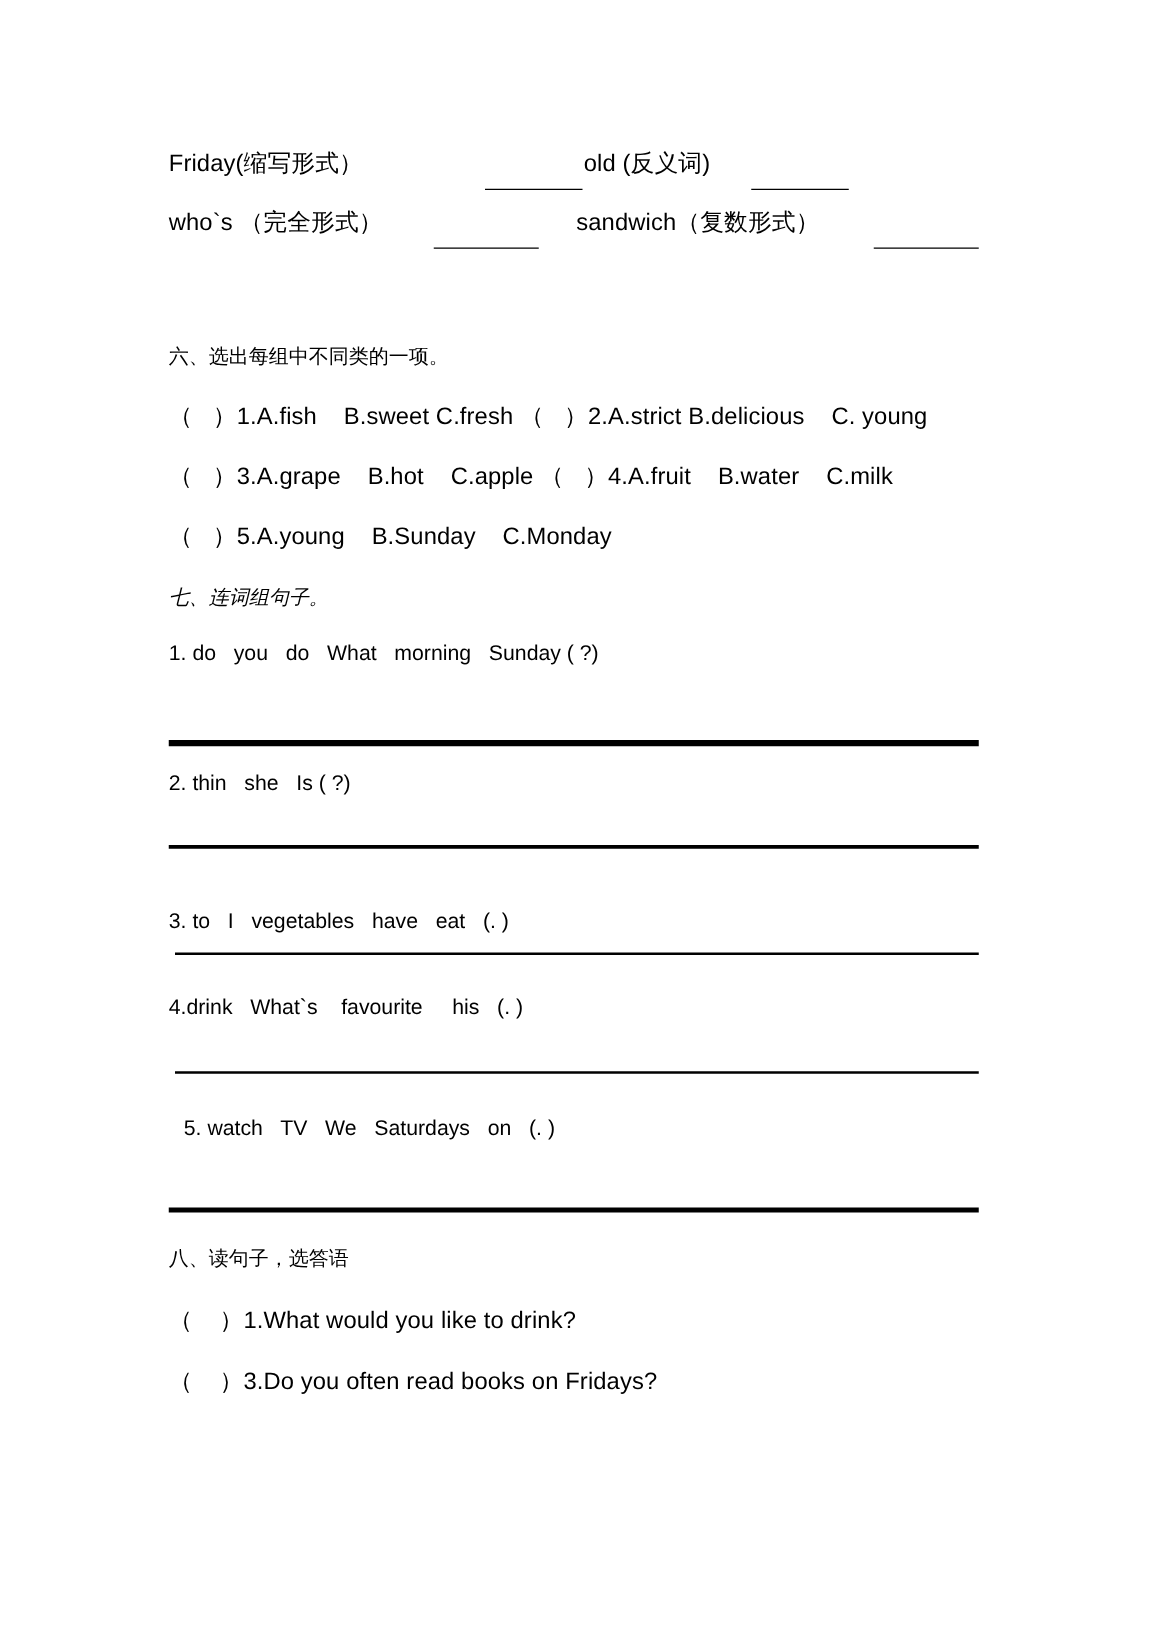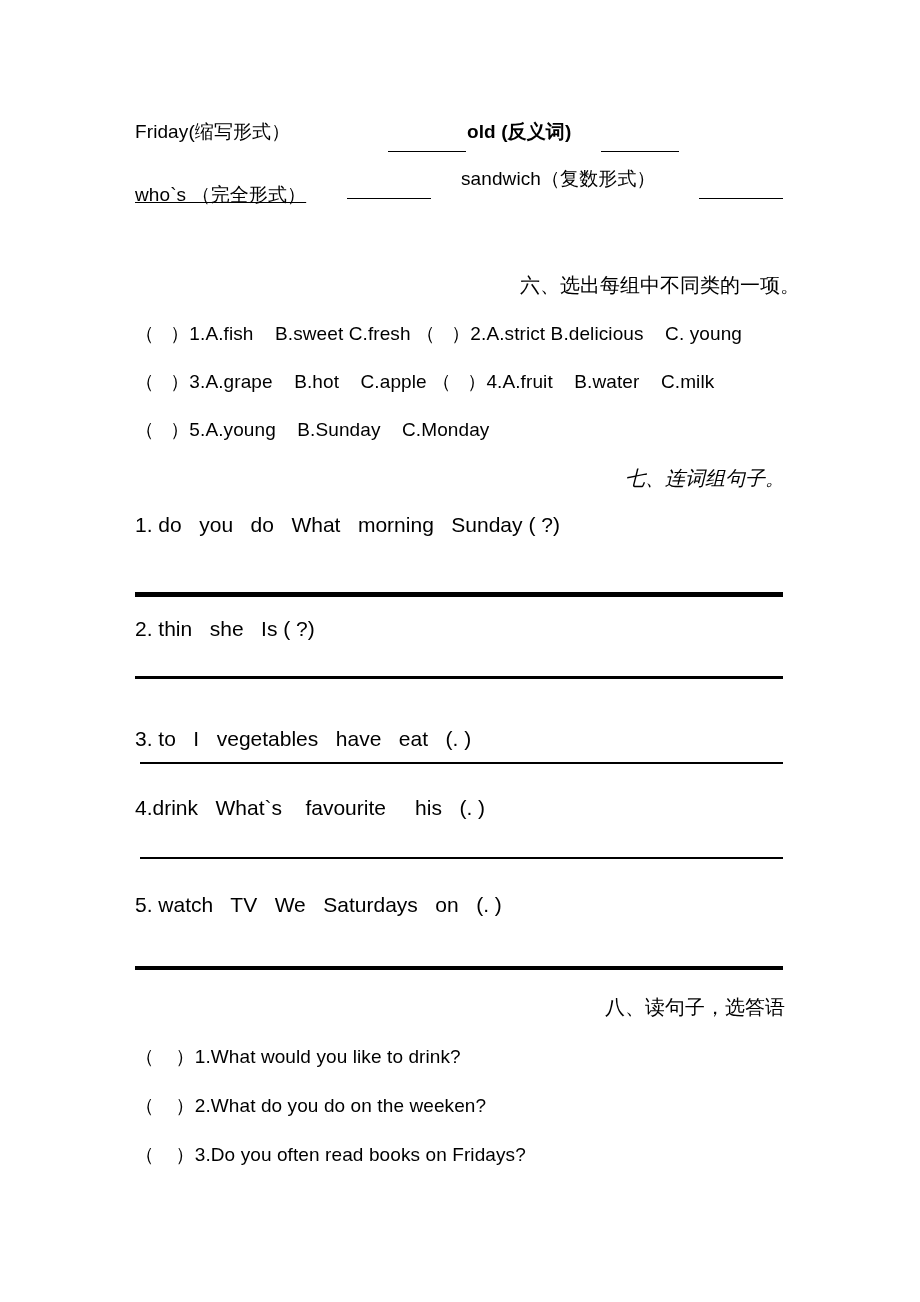--- a/index.html
+++ b/index.html
@@ -37,40 +37,39 @@
     line-height: 47px;
     white-space: pre;
     color: #000;
   }
   .row.eng {
     font-family: "Liberation Sans", sans-serif;
     letter-spacing: 0.1px;
   }
   .heading {
     font-family: "DejaVu Serif", "Liberation Serif", serif;
-    font-size: 20px;
+    font-size: 16px;
     line-height: 50px;
     white-space: pre;
-    text-align: right;
   }
 
   
   .blank {
     display: inline-block;
     border-bottom: 1.6px solid #000;
     vertical-align: baseline;
     height: 15px;
     margin-bottom: -2px;
   }
   .b-sm { width: 78px; }
   .b-md { width: 84px; }
 
   
   .wo-item {
-    font-size: 21px;
+    font-size: 17px;
     white-space: pre;
     font-family: "Liberation Sans", sans-serif;
   }
 
   .rule {
     width: 648px;
     background: #000;
   }
   .rule-xthick { height: 5px; }
   .rule-thick  { height: 4px; }
@@ -85,26 +84,26 @@
 
 <div class="page">
   <div class="content">
 
     <div class="abs" style="top:0px; left:0px; width:650px;">
 
       <div style="position:relative; height:47px;">
         <span class="row eng" style="position:absolute; left:0px; top:0px;">Friday(缩写形式）</span>
         <span class="blank b-sm" style="position:absolute; left:253px; top:28px;"></span>
 
-        <span class="row eng" style="position:absolute; left:332px; top:0px;font-weight:bold;">old (反义词)</span>
+        <span class="row eng" style="position:absolute; left:332px; top:0px;">old (反义词)</span>
         <span class="blank b-sm" style="position:absolute; left:466px; top:28px;"></span>
       </div>
 
       <div style="position:relative; height:47px;">
-        <span class="row eng" style="position:absolute; left:0px; top:16px;text-decoration:underline;">who`s （完全形式）</span>
+        <span class="row eng" style="position:absolute; left:0px; top:0px;">who`s （完全形式）</span>
         <span class="blank b-md" style="position:absolute; left:212px; top:28px;"></span>
 
         <span class="row eng" style="position:absolute; left:326px; top:0px;">sandwich（复数形式）</span>
         <span class="blank b-md" style="position:absolute; left:564px; top:28px;"></span>
       </div>
 
     </div>
 
     <div class="abs" style="top:152px; left:0px; width:665px;">
       <div class="heading">六、选出每组中不同类的一项。</div>
@@ -123,25 +122,24 @@
 
     <div class="abs wo-item" style="top:509px; left:0px;">2. thin   she   Is ( ?)</div>
     <div class="abs rule rule-med" style="top:568px; left:0px;"></div>
 
     <div class="abs wo-item" style="top:592px; left:0px;margin-top:27px;">3. to   I   vegetables   have   eat   (. )</div>
     <div class="abs rule rule-thin" style="top:654px; left:5px; width:643px;"></div>
 
     <div class="abs wo-item" style="top:688px; left:0px;">4.drink   What`s    favourite     his   (. )</div>
     <div class="abs rule rule-thin" style="top:749px; left:5px; width:643px;"></div>
 
-    <div class="abs wo-item" style="top:785px; left:0px;">5. watch   TV   We   Saturdays   on   (. )</div>
+    <div class="abs wo-item" style="top:785px; left:12px;">5. watch   TV   We   Saturdays   on   (. )</div>
     <div class="abs rule rule-thick" style="top:858px; left:0px;"></div>
 
     <div class="abs" style="top:874px; left:0px; width:650px;">
       <div class="heading">八、读句子，选答语</div>
 
       <div class="row eng" style="line-height:49px;">（    ）1.What would you like to drink?</div>
-      <div class="row eng" style="line-height:49px;">（    ）2.What do you do on the weeken?</div>
       <div class="row eng" style="line-height:49px;">（    ）3.Do you often read books on Fridays?</div>
     </div>
 
   </div>
 </div>
 
 </body></html>

